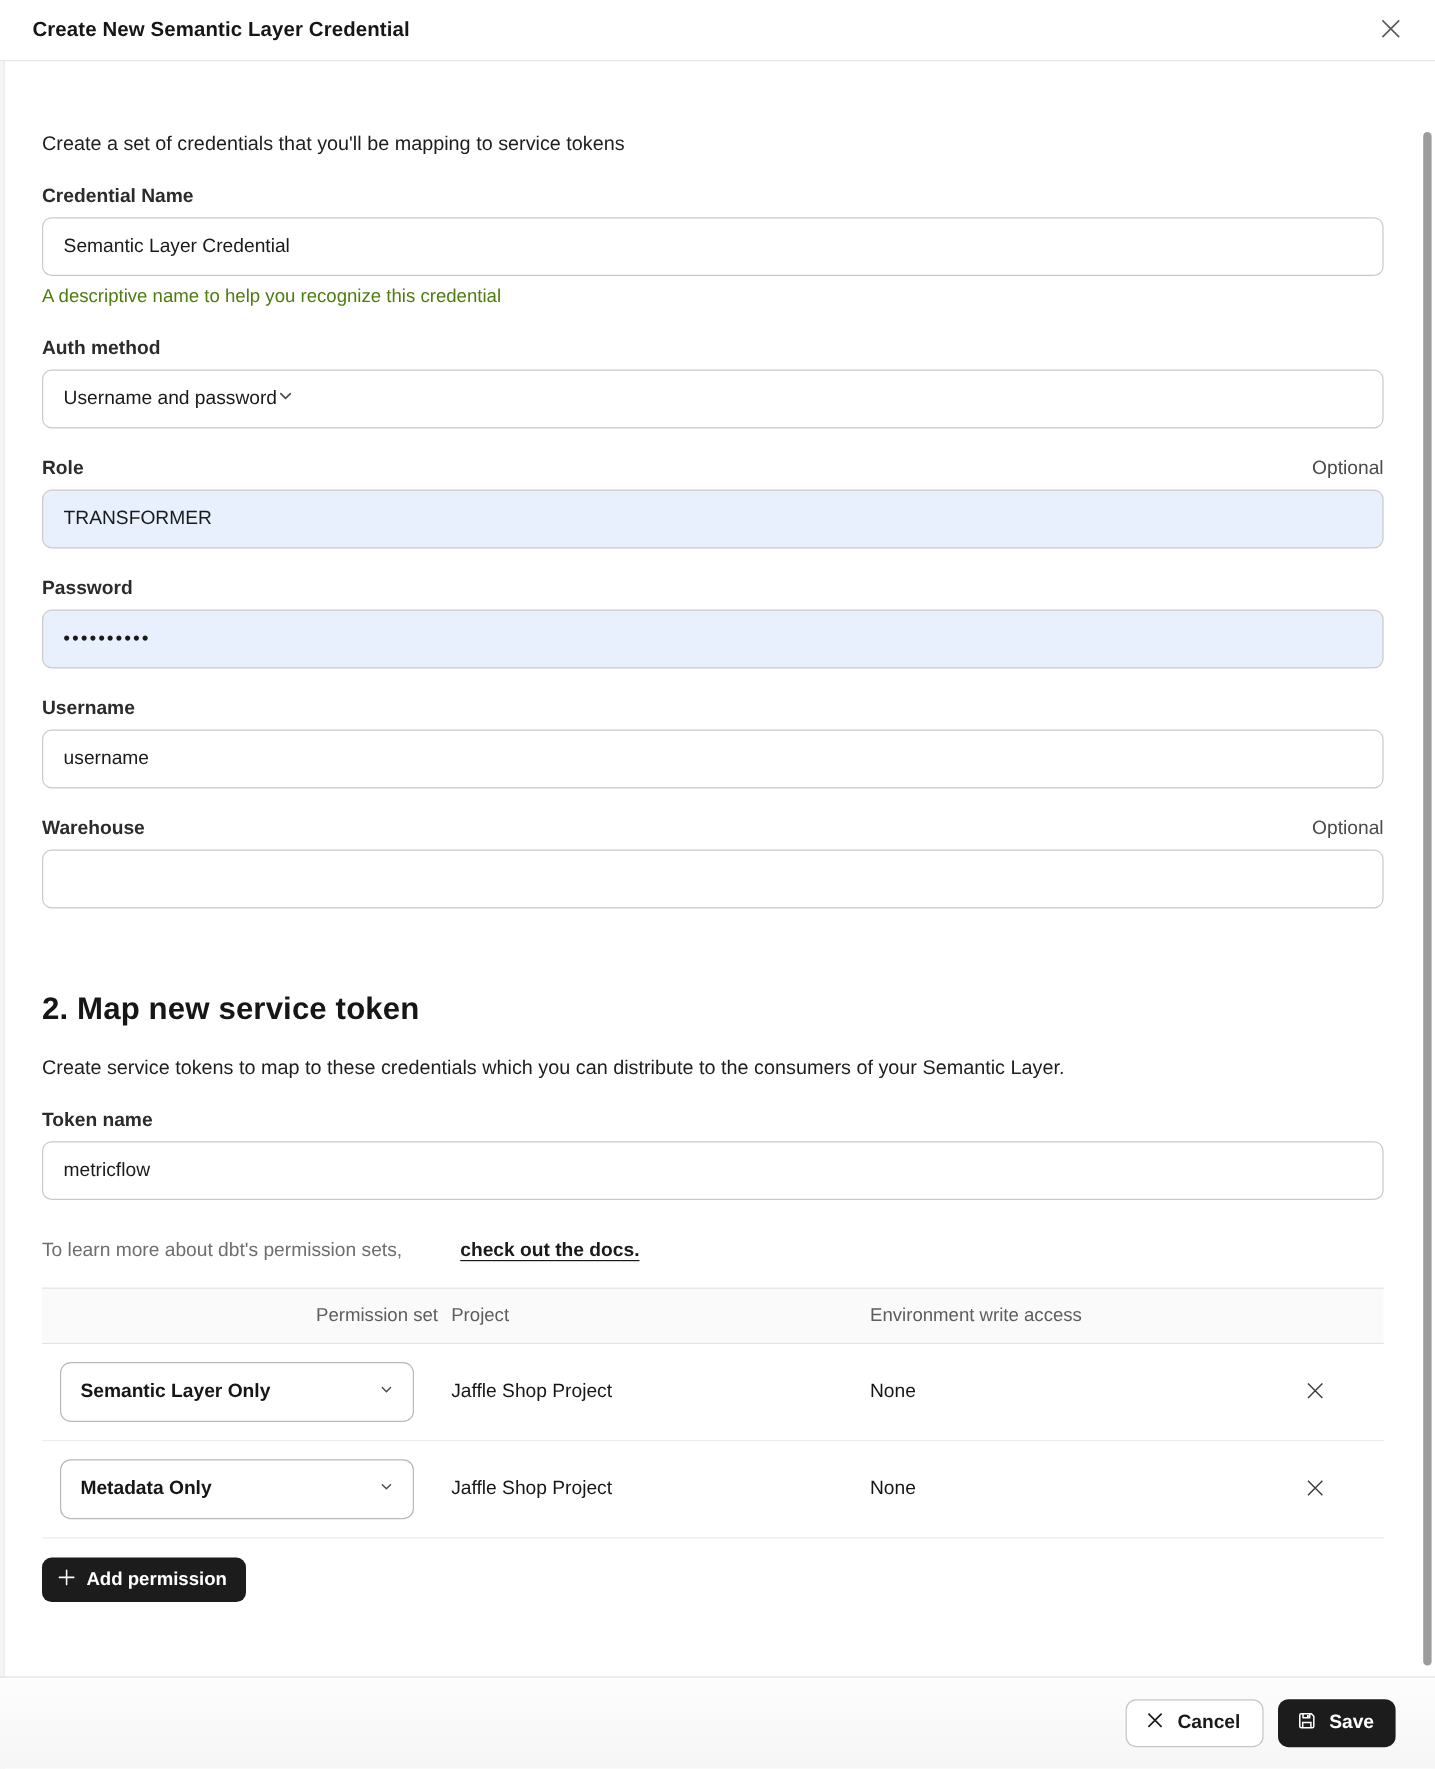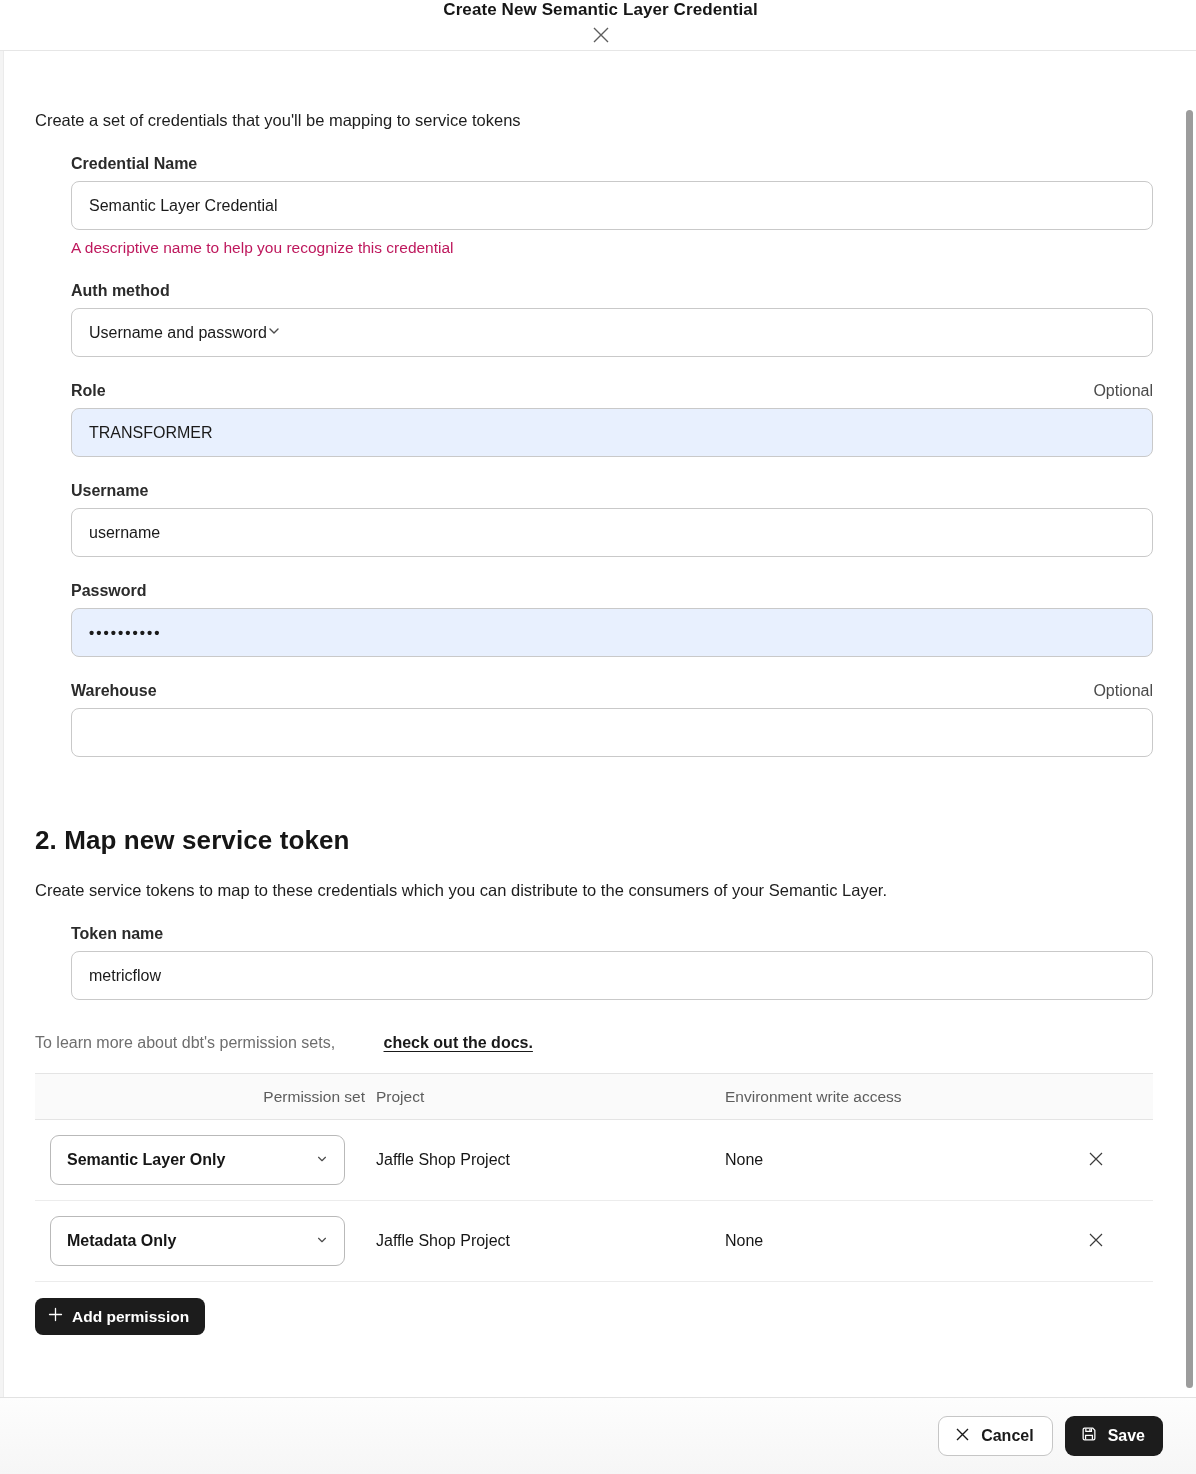--- a/index.html
+++ b/index.html
@@ -9,38 +9,38 @@
     background:#ffffff; color:#1a1a1a; position:relative; overflow:hidden;
   }
   .left-sliver {
     position:absolute; left:0; top:0; width:4px; height:1474px;
     background:#f4f4f4; border-right:1px solid #ebebeb;
   }
   
   .modal-header {
     height:51px; display:flex; align-items:center; justify-content:space-between;
     padding:0 22px 0 27px; border-bottom:1px solid #e6e6e6; background:#fff;
-    position:relative; z-index:2;flex-direction:column;
+    position:relative; z-index:2;
   }
   .modal-title { font-size:17px; font-weight:700; color:#161616; letter-spacing:.1px; }
   .icon-btn { background:none; border:none; cursor:pointer; display:flex; align-items:center; justify-content:center; padding:4px; }
   
   .content { padding:0 43px 0 35px; position:relative; }
   .scrollbar-thumb {
     position:absolute; right:3px; top:110px; width:7px; height:1278px;
     background:#9c9c9c; border-radius:4px; z-index:5;
   }
   
   h2.section-heading { font-size:26px; font-weight:700; color:#161616; letter-spacing:.1px; }
   .section-desc { font-size:16.5px; color:#1d1d1d; margin-top:25px; }
-  .field { margin-top:25px;margin-left:36px; }
+  .field { margin-top:25px; }
   .label-row { display:flex; justify-content:space-between; align-items:flex-end; margin-bottom:8px; }
   .field-label { font-size:16px; font-weight:600; color:#2b2b2b; }
   .optional { font-size:16px; font-weight:500; color:#4a4a4a; }
-  .helper-text { font-size:15.5px; color:#be185d; margin-top:9px; }
+  .helper-text { font-size:15.5px; color:#4d7c0f; margin-top:9px; }
   
   .text-input, .select-box {
     width:100%; height:49px; border:1px solid #c9c9c9; border-radius:8px;
     font-size:16px; color:#1a1a1a; padding:0 17px; background:#fff; outline:none;
     font-family:"Liberation Sans","DejaVu Sans",sans-serif;
   }
   .text-input.autofill { background:#e8f0fe; }
   .select-box {
     display:flex; align-items:center; cursor:pointer;
   }
@@ -144,30 +144,30 @@
     <div class="field">
       <div class="label-row">
         <span class="field-label">Role</span>
         <span class="optional">Optional</span>
       </div>
       <input class="text-input autofill" type="text" value="TRANSFORMER" style="">
     </div>
 
     <div class="field">
       <div class="label-row">
+        <span class="field-label">Password</span>
+      </div>
+      <input class="text-input autofill pw" type="text" value="••••••••••" style="">
+    </div>
+
+    <div class="field">
+      <div class="label-row">
         <span class="field-label">Username</span>
       </div>
       <input class="text-input" type="text" value="username" style="">
-    </div>
-
-    <div class="field">
-      <div class="label-row">
-        <span class="field-label">Password</span>
-      </div>
-      <input class="text-input autofill pw" type="text" value="••••••••••" style="">
     </div>
 
     <div class="field">
       <div class="label-row">
         <span class="field-label">Warehouse</span>
         <span class="optional">Optional</span>
       </div>
       <input class="text-input" type="text" value="" style="">
     </div>
   </div>

